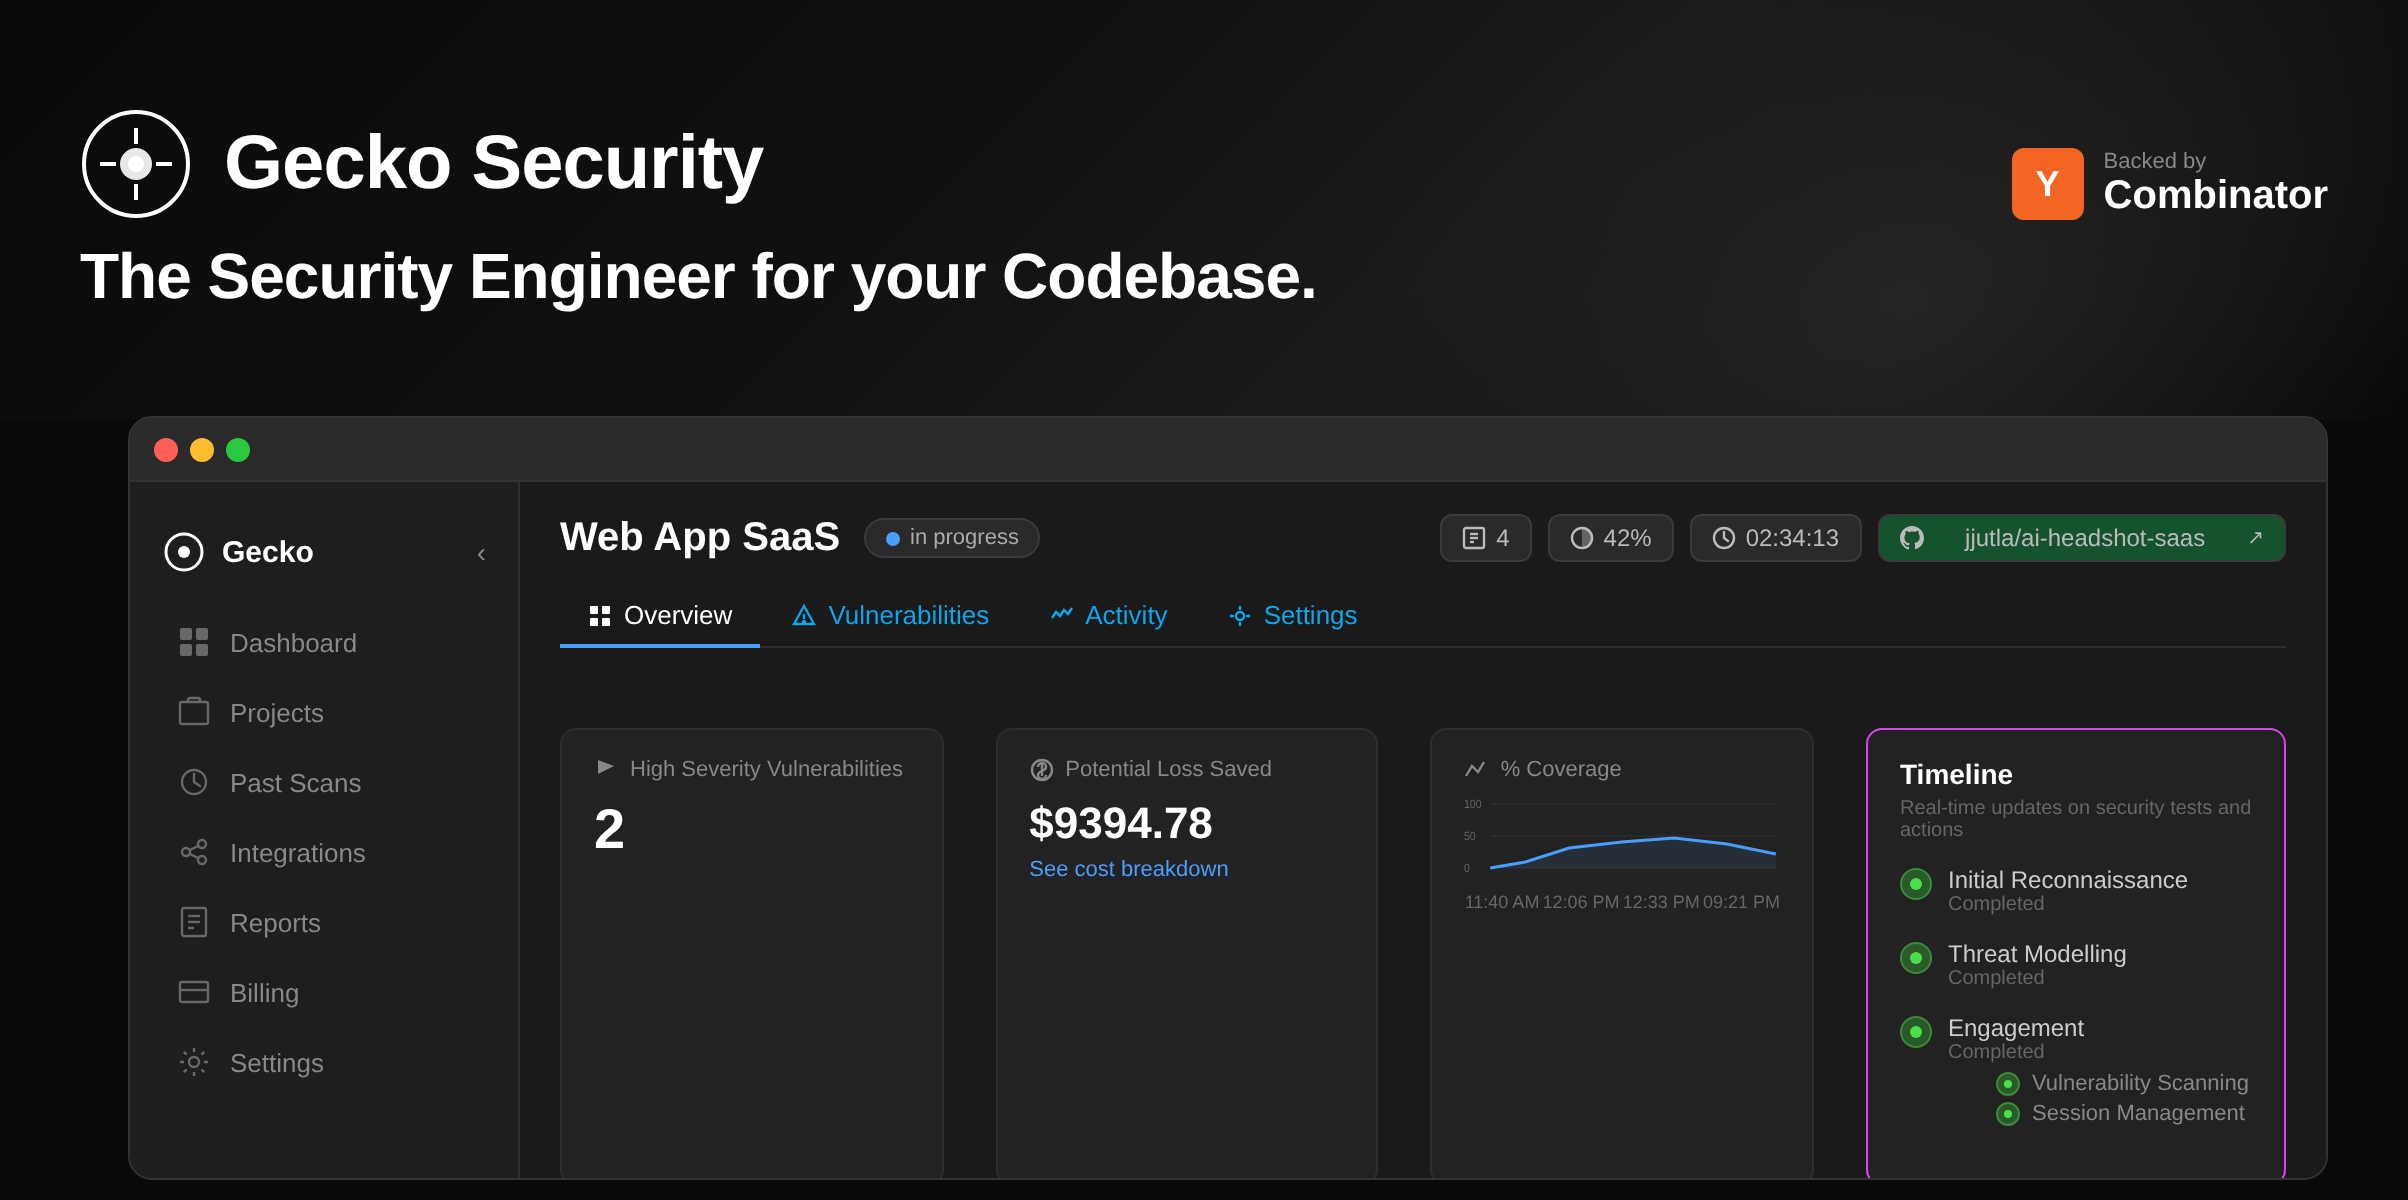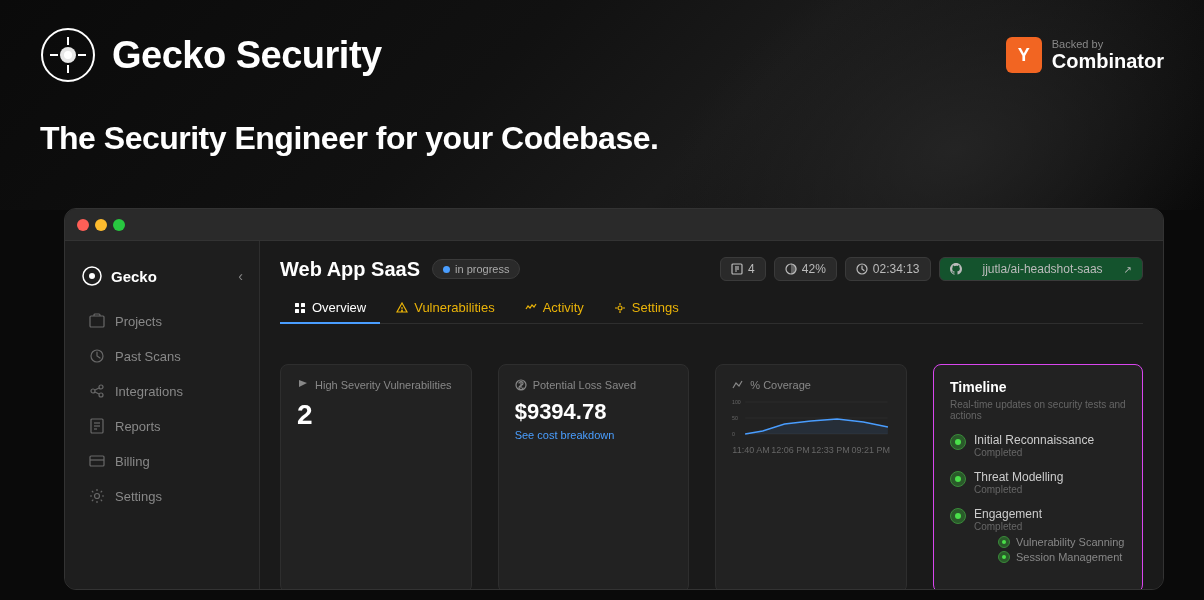--- a/index.html
+++ b/index.html
@@ -29,21 +29,21 @@
       background: radial-gradient(ellipse at center, rgba(40,40,40,0.8) 0%, transparent 70%);
       transform: rotate(-20deg);
     }
 
     
     .header {
       position: absolute;
       top: 0; left: 0; right: 0;
       height: 110px;
       display: flex;
-      align-items: center;
+      align-items: flex-end;
       justify-content: space-between;
       padding: 0 40px;
       z-index: 10;
     }
     .logo-area {
       display: flex;
       align-items: center;
       gap: 16px;
     }
     .logo-icon {
@@ -257,21 +257,21 @@
       gap: 2px;
       margin-bottom: 14px;
       border-bottom: 1px solid #2e2e2e;
       padding-bottom: 0;
     }
     .tab {
       display: flex;
       align-items: center;
       gap: 6px;
       padding: 7px 14px;
-      color: #eab308;
+      color: #0ea5e9;
       font-size: 13px;
       cursor: pointer;
       border-bottom: 2px solid transparent;
       margin-bottom: -1px;
     }
     .tab.active {
       color: #fff;
       border-bottom: 2px solid #4a9eff;
     }
     .stat-card {
@@ -455,20 +455,29 @@
           <svg class="sidebar-logo-icon" viewBox="0 0 22 22" fill="none">
             <circle cx="11" cy="11" r="9" stroke="white" stroke-width="1.5" fill="none"></circle>
             <circle cx="11" cy="11" r="3" fill="white"></circle>
           </svg>
           <span>Gecko</span>
         </div>
         <span class="sidebar-collapse">‹</span>
       </div>
 
       <ul class="nav-items">
+        <li class="nav-item">
+          <svg class="nav-icon" viewBox="0 0 16 16" fill="currentColor">
+            <rect x="1" y="1" width="6" height="6" rx="1"></rect>
+            <rect x="9" y="1" width="6" height="6" rx="1"></rect>
+            <rect x="1" y="9" width="6" height="6" rx="1"></rect>
+            <rect x="9" y="9" width="6" height="6" rx="1"></rect>
+          </svg>
+          <span>Dashboard</span>
+        </li>
         <li class="nav-item">
           <svg class="nav-icon" viewBox="0 0 16 16" fill="currentColor">
             <rect x="1" y="3" width="14" height="11" rx="1" fill="none" stroke="currentColor" stroke-width="1.2"></rect>
             <path d="M5 3V2a1 1 0 011-1h4a1 1 0 011 1v1" stroke="currentColor" stroke-width="1.2" fill="none"></path>
           </svg>
           <span>Projects</span>
         </li>
         <li class="nav-item">
           <svg class="nav-icon" viewBox="0 0 16 16" fill="currentColor">
             <circle cx="8" cy="8" r="6" fill="none" stroke="currentColor" stroke-width="1.2"></circle>

